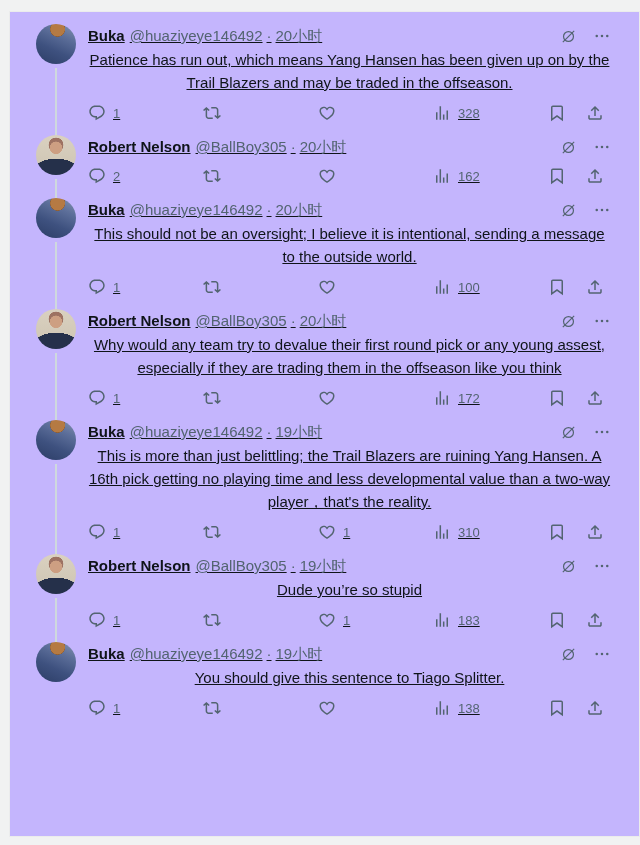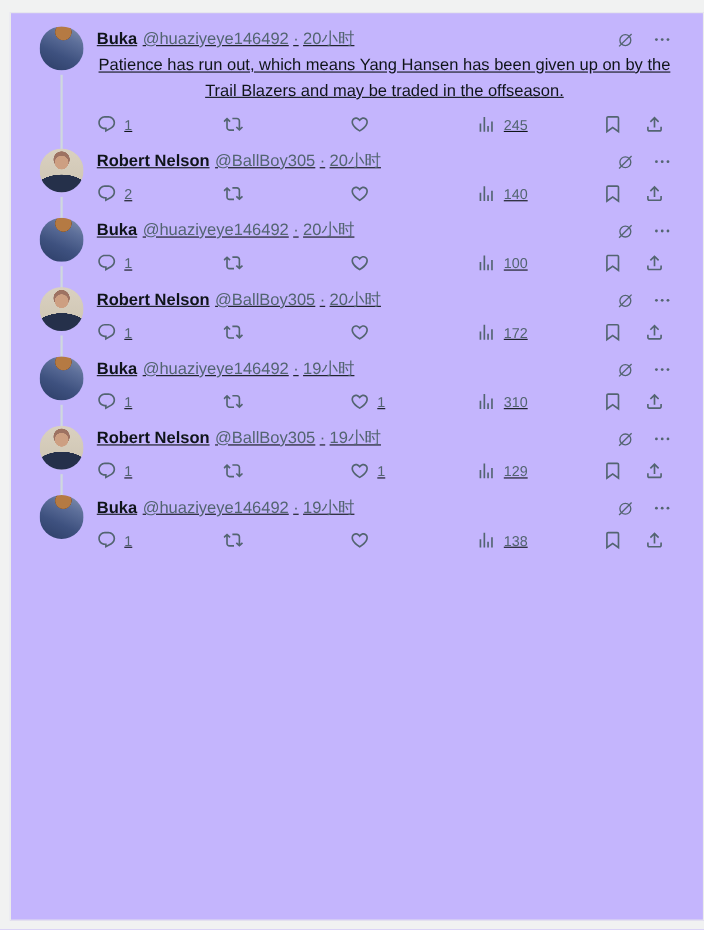--- a/index.html
+++ b/index.html
@@ -139,21 +139,21 @@
               <svg class="ic">
                 <use href="#i-heart"></use>
               </svg>
             </button>
           </div>
         <div class="agrp">
             <button class="act">
               <svg class="ic">
                 <use href="#i-chart"></use>
               </svg>
-              <span class="count">245</span>
+              <span class="count">328</span>
             </button>
           </div>
         <div class="aright">
           <button class="act">
               <svg class="ic">
                 <use href="#i-bookmark"></use>
               </svg>
             </button>
           <button class="act">
               <svg class="ic">
@@ -210,21 +210,21 @@
               <svg class="ic">
                 <use href="#i-heart"></use>
               </svg>
             </button>
           </div>
         <div class="agrp">
             <button class="act">
               <svg class="ic">
                 <use href="#i-chart"></use>
               </svg>
-              <span class="count">140</span>
+              <span class="count">162</span>
             </button>
           </div>
         <div class="aright">
           <button class="act">
               <svg class="ic">
                 <use href="#i-bookmark"></use>
               </svg>
             </button>
           <button class="act">
               <svg class="ic">
@@ -253,20 +253,21 @@
                 <use href="#i-grok"></use>
               </svg>
             </button>
           <button class="iconbtn">
               <svg class="ic">
                 <use href="#i-more"></use>
               </svg>
             </button>
         </span>
       </div>
+      <div class="body-text">This should not be an oversight; I believe it is intentional, sending a message to the outside world.</div>
       <div class="actions">
         <div class="agrp">
             <button class="act">
               <svg class="ic">
                 <use href="#i-reply"></use>
               </svg>
               <span class="count">1</span>
             </button>
           </div>
         <div class="agrp">
@@ -324,20 +325,21 @@
                 <use href="#i-grok"></use>
               </svg>
             </button>
           <button class="iconbtn">
               <svg class="ic">
                 <use href="#i-more"></use>
               </svg>
             </button>
         </span>
       </div>
+      <div class="body-text">Why would any team try to devalue their first round pick or any young assest, especially if they are trading them in the offseason like you think</div>
       <div class="actions">
         <div class="agrp">
             <button class="act">
               <svg class="ic">
                 <use href="#i-reply"></use>
               </svg>
               <span class="count">1</span>
             </button>
           </div>
         <div class="agrp">
@@ -395,20 +397,21 @@
                 <use href="#i-grok"></use>
               </svg>
             </button>
           <button class="iconbtn">
               <svg class="ic">
                 <use href="#i-more"></use>
               </svg>
             </button>
         </span>
       </div>
+      <div class="body-text">This is more than just belittling; the Trail Blazers are ruining Yang Hansen. A 16th pick getting no playing time and less developmental value than a two-way player，that's the reality.</div>
       <div class="actions">
         <div class="agrp">
             <button class="act">
               <svg class="ic">
                 <use href="#i-reply"></use>
               </svg>
               <span class="count">1</span>
             </button>
           </div>
         <div class="agrp">
@@ -467,20 +470,21 @@
                 <use href="#i-grok"></use>
               </svg>
             </button>
           <button class="iconbtn">
               <svg class="ic">
                 <use href="#i-more"></use>
               </svg>
             </button>
         </span>
       </div>
+      <div class="body-text">Dude you’re so stupid</div>
       <div class="actions">
         <div class="agrp">
             <button class="act">
               <svg class="ic">
                 <use href="#i-reply"></use>
               </svg>
               <span class="count">1</span>
             </button>
           </div>
         <div class="agrp">
@@ -496,21 +500,21 @@
                 <use href="#i-heart"></use>
               </svg>
               <span class="count">1</span>
             </button>
           </div>
         <div class="agrp">
             <button class="act">
               <svg class="ic">
                 <use href="#i-chart"></use>
               </svg>
-              <span class="count">129</span>
+              <span class="count">183</span>
             </button>
           </div>
         <div class="aright">
           <button class="act">
               <svg class="ic">
                 <use href="#i-bookmark"></use>
               </svg>
             </button>
           <button class="act">
               <svg class="ic">
@@ -538,20 +542,21 @@
                 <use href="#i-grok"></use>
               </svg>
             </button>
           <button class="iconbtn">
               <svg class="ic">
                 <use href="#i-more"></use>
               </svg>
             </button>
         </span>
       </div>
+      <div class="body-text">You should give this sentence to Tiago Splitter.</div>
       <div class="actions">
         <div class="agrp">
             <button class="act">
               <svg class="ic">
                 <use href="#i-reply"></use>
               </svg>
               <span class="count">1</span>
             </button>
           </div>
         <div class="agrp">

